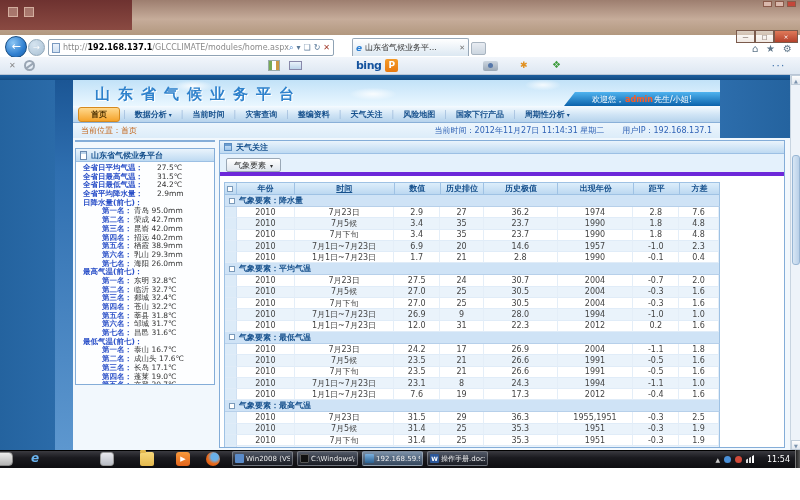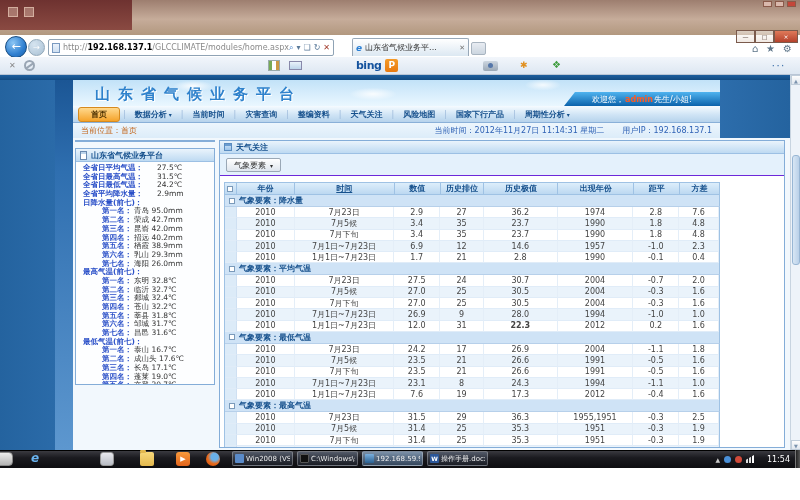--- a/index.html
+++ b/index.html
@@ -98,21 +98,21 @@
   .wrow .lab{color:#2b50c8;font-weight:bold}
   .wrow .val{color:#333;margin-left:2px}
   .wrow.kv{padding-left:7px}
   .wrow.kv .lab{width:72px}
   .wrow.sec{padding-left:7px}
   .wrow.rank{padding-left:26px}
   .wrow.rank .lab{width:30px;text-align:right}
 
   
   .mainpanel{position:absolute;left:146px;top:2px;width:566px;height:308px;border:1px solid #84add8;background:#fff;overflow:hidden}
-  .mp-toolbar{position:absolute;left:0;top:13px;width:100%;height:22px;background:#e4f1fc;border-bottom:1px solid #6d28d9}
+  .mp-toolbar{position:absolute;left:0;top:13px;width:100%;height:22px;background:#e4f1fc;border-bottom:4px solid #6d28d9}
   .filter-btn{position:absolute;left:6px;top:4px;height:14px;padding:0 7px;background:linear-gradient(#ffffff,#dfe6ee);border:1px solid #9aa8b6;border-radius:2px;font-size:8px;color:#333;display:flex;align-items:center;gap:4px}
   .ftable{position:absolute;left:4px;top:41px;width:496px;border-top:1px solid #9fc2e4;border-left:1px solid #9fc2e4;background:#c2410c}
   .thead{display:flex;height:12px;background:linear-gradient(#ddeefb,#b9d6f0)}
   .th{border-right:1px solid #9fc2e4;border-bottom:1px solid #9fc2e4;font-size:8px;font-weight:bold;color:#17518d;display:flex;align-items:center;justify-content:center;white-space:nowrap;overflow:hidden}
   .grow{display:flex;align-items:center;height:12px;background:#cfe3f6;border-bottom:1px solid #b7d0ea;border-right:1px solid #9fc2e4;gap:4px;padding-left:4px}
   .gcb{width:6px;height:6px;background:#fff;border:1px solid #7a9aba;flex:0 0 auto}
   .glab{font-size:8px;font-weight:bold;color:#17518d;white-space:nowrap}
   .trow{display:flex;height:11.3px;border-right:1px solid #9fc2e4;background:#fff}
   .trow.alt{background:#eaf3fb}
   .td{font-size:8px;color:#444;display:flex;align-items:center;justify-content:center;border-right:1px solid #e4eef8;border-bottom:1px solid #e0ecf8;overflow:hidden;white-space:nowrap}
@@ -455,21 +455,21 @@
             <div class="td" style="width: 74px;">23.7</div>
             <div class="td" style="width: 76px;">1990</div>
             <div class="td" style="width: 46px;">1.8</div>
             <div class="td" style="width: 40px;">4.8</div>
           </div>
           <div class="trow alt">
             <div class="td gut" style="width: 12px;"></div>
             <div class="td" style="width: 58px;">2010</div>
             <div class="td" style="width: 100px;">7月1日~7月23日</div>
             <div class="td" style="width: 46px;">6.9</div>
-            <div class="td" style="width: 44px;">12</div>
+            <div class="td" style="width: 44px;">20</div>
             <div class="td" style="width: 74px;">14.6</div>
             <div class="td" style="width: 76px;">1957</div>
             <div class="td" style="width: 46px;">-1.0</div>
             <div class="td" style="width: 40px;">2.3</div>
           </div>
           <div class="trow">
             <div class="td gut" style="width: 12px;"></div>
             <div class="td" style="width: 58px;">2010</div>
             <div class="td" style="width: 100px;">1月1日~7月23日</div>
             <div class="td" style="width: 46px;">1.7</div>
@@ -526,21 +526,21 @@
             <div class="td" style="width: 76px;">1994</div>
             <div class="td" style="width: 46px;">-1.0</div>
             <div class="td" style="width: 40px;">1.0</div>
           </div>
           <div class="trow">
             <div class="td gut" style="width: 12px;"></div>
             <div class="td" style="width: 58px;">2010</div>
             <div class="td" style="width: 100px;">1月1日~7月23日</div>
             <div class="td" style="width: 46px;">12.0</div>
             <div class="td" style="width: 44px;">31</div>
-            <div class="td" style="width: 74px; font-weight: bold;">22.3</div>
+            <div class="td" style="width: 74px;">22.3</div>
             <div class="td" style="width: 76px;">2012</div>
             <div class="td" style="width: 46px;">0.2</div>
             <div class="td" style="width: 40px;">1.6</div>
           </div>
           <div class="grow">
             <span class="gcb"></span>
             <span class="glab">气象要素：最低气温</span>
           </div>
           <div class="trow">
             <div class="td gut" style="width: 12px;"></div>

